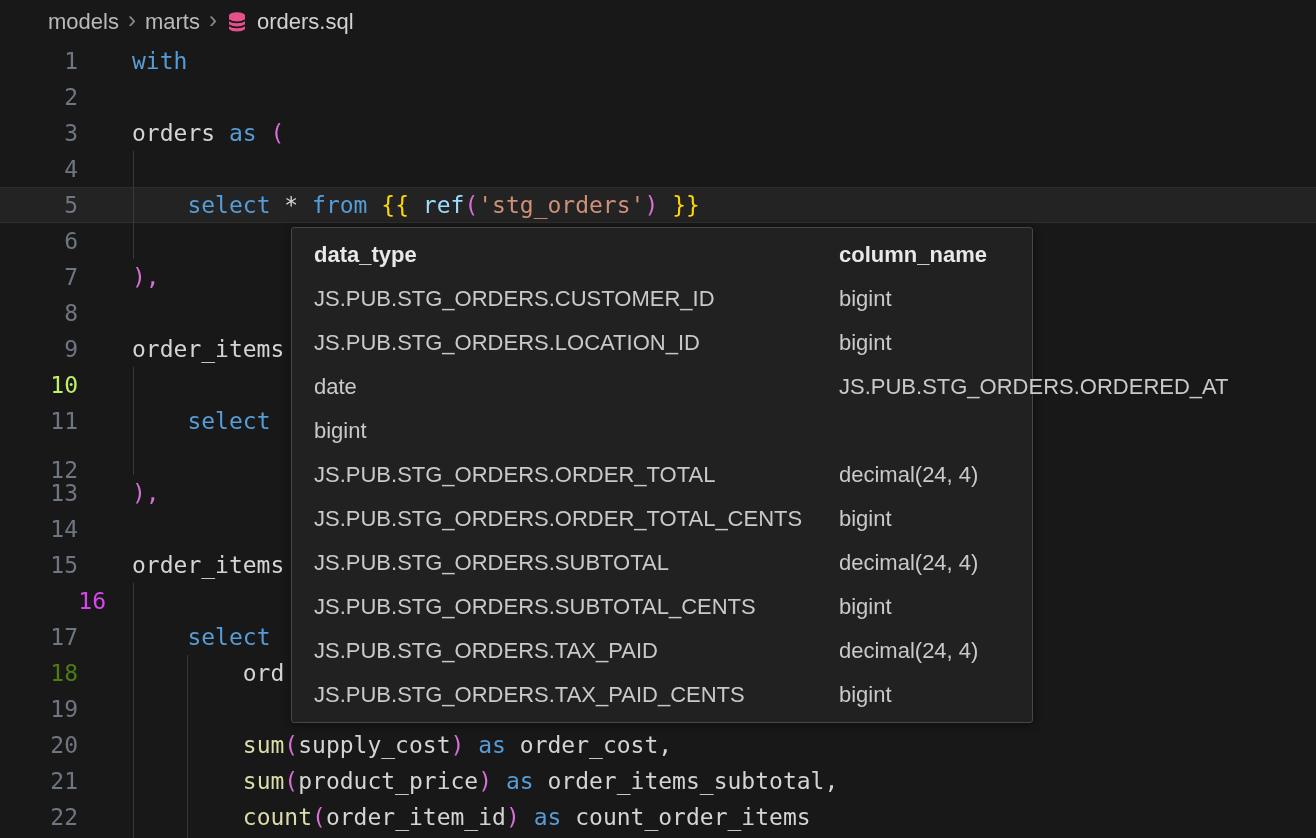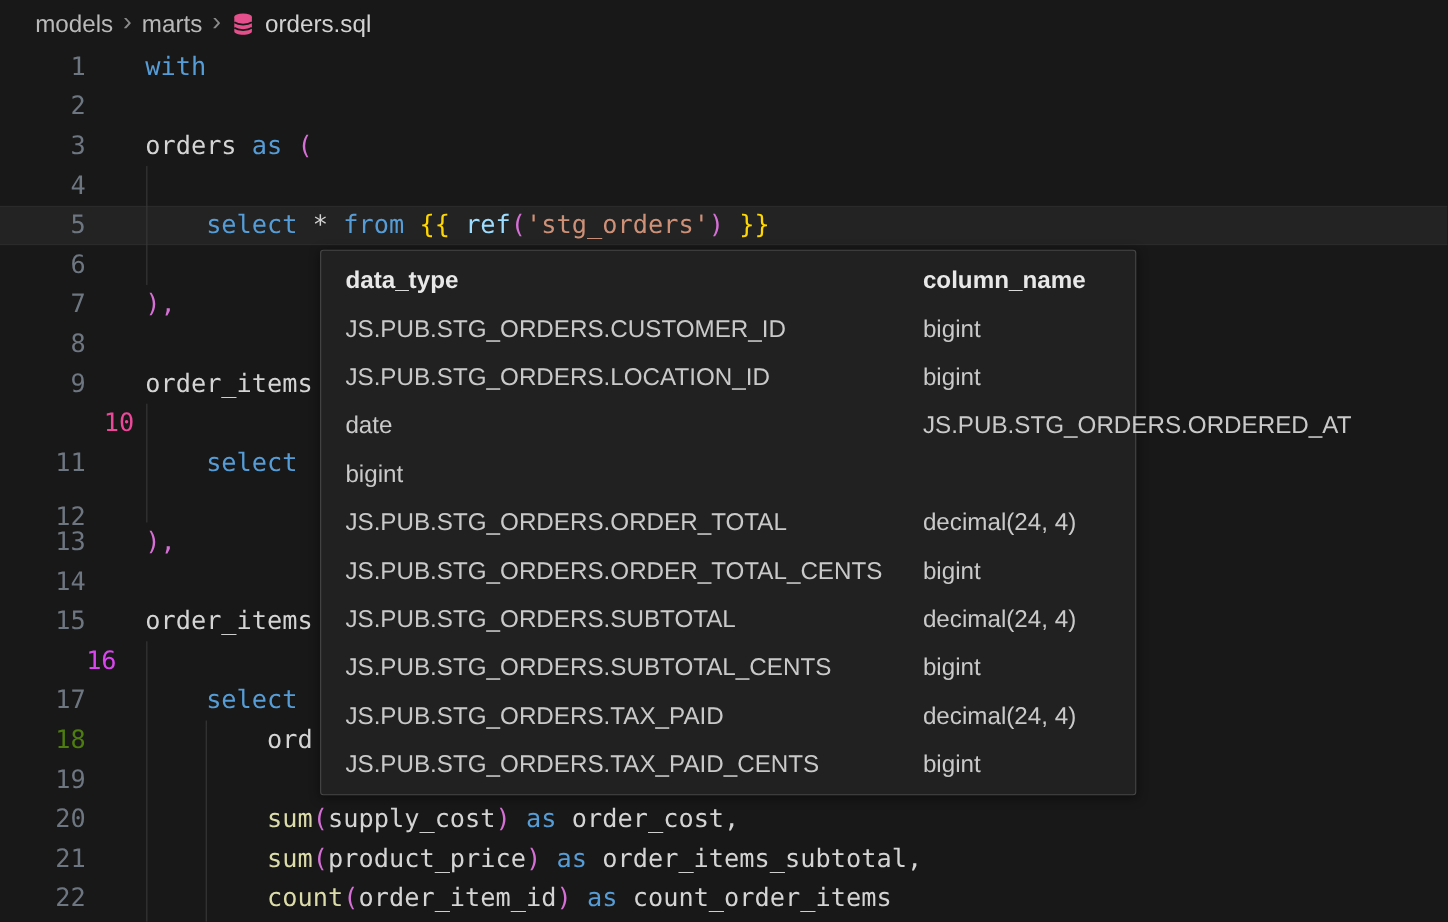--- a/index.html
+++ b/index.html
@@ -9,21 +9,21 @@
     overflow: hidden;
     position: relative;
     font-family: "Liberation Sans", sans-serif;
   }
 
   
   .breadcrumb {
     height: 43px;
     display: flex;
     align-items: center;
-    padding-left: 32px;
+    padding-left: 48px;
     font-size: 22px;
     color: #b9b9b9;
     gap: 9px;
     white-space: nowrap;
   }
   .breadcrumb .sep { color: #8a8a8a; font-size: 24px; margin-top: -3px; }
   .breadcrumb .file { color: #d2d2d2; }
   .dbicon { width: 24px; height: 24px; flex: none; margin: 0 -1px; }
 
   
@@ -84,21 +84,21 @@
   <div>
       <div class="line"><span class="ln" style="color: rgb(110, 118, 129);">1</span><span class="code"><span style="color: rgb(86, 156, 214);">with</span></span></div>
       <div class="line"><span class="ln" style="color: rgb(110, 118, 129);">2</span><span class="code"></span></div>
       <div class="line"><span class="ln" style="color: rgb(110, 118, 129);">3</span><span class="code"><span style="color: rgb(212, 212, 212);">orders </span><span style="color: rgb(86, 156, 214);">as</span><span style="color: rgb(212, 212, 212);"> </span><span style="color: rgb(214, 112, 214);">(</span></span></div>
       <div class="line"><span class="ln" style="color: rgb(110, 118, 129);">4</span><span class="code"></span></div>
       <div class="line current"><span class="ln" style="color: rgb(110, 118, 129);">5</span><span class="code"><span style="color: rgb(212, 212, 212);">    </span><span style="color: rgb(86, 156, 214);">select</span><span style="color: rgb(212, 212, 212);"> * </span><span style="color: rgb(86, 156, 214);">from</span><span style="color: rgb(212, 212, 212);"> </span><span style="color: rgb(255, 215, 0);">{{</span><span style="color: rgb(212, 212, 212);"> </span><span style="color: rgb(156, 220, 254);">ref</span><span style="color: rgb(214, 112, 214);">(</span><span style="color: rgb(206, 145, 120);">'stg_orders'</span><span style="color: rgb(214, 112, 214);">)</span><span style="color: rgb(212, 212, 212);"> </span><span style="color: rgb(255, 215, 0);">}}</span></span></div>
       <div class="line"><span class="ln" style="color: rgb(110, 118, 129);">6</span><span class="code"></span></div>
       <div class="line"><span class="ln" style="color: rgb(110, 118, 129);">7</span><span class="code"><span style="color: rgb(214, 112, 214);">),</span></span></div>
       <div class="line"><span class="ln" style="color: rgb(110, 118, 129);">8</span><span class="code"></span></div>
       <div class="line"><span class="ln" style="color: rgb(110, 118, 129);">9</span><span class="code"><span style="color: rgb(212, 212, 212);">order_items</span></span></div>
-      <div class="line"><span class="ln" style="color: #ec4899; padding-left: 44px;">10</span><span class="code"></span></div>
+      <div class="line"><span class="ln" style="color: #bef264;">10</span><span class="code"></span></div>
       <div class="line"><span class="ln" style="color: rgb(110, 118, 129);">11</span><span class="code"><span style="color: rgb(212, 212, 212);">    </span><span style="color: rgb(86, 156, 214);">select</span></span></div>
       <div class="line"><span class="ln" style="color: rgb(110, 118, 129); margin-top: 13px;">12</span><span class="code"></span></div>
       <div class="line"><span class="ln" style="color: rgb(110, 118, 129);">13</span><span class="code"><span style="color: rgb(214, 112, 214);">),</span></span></div>
       <div class="line"><span class="ln" style="color: rgb(110, 118, 129);">14</span><span class="code"></span></div>
       <div class="line"><span class="ln" style="color: rgb(110, 118, 129);">15</span><span class="code"><span style="color: rgb(212, 212, 212);">order_items</span></span></div>
       <div class="line"><span class="ln" style="color: #d946ef; margin-left: 28px;">16</span><span class="code"></span></div>
       <div class="line"><span class="ln" style="color: rgb(110, 118, 129);">17</span><span class="code"><span style="color: rgb(212, 212, 212);">    </span><span style="color: rgb(86, 156, 214);">select</span></span></div>
       <div class="line"><span class="ln" style="color: #4d7c0f;">18</span><span class="code"><span style="color: rgb(212, 212, 212);">        ord</span></span></div>
       <div class="line"><span class="ln" style="color: rgb(110, 118, 129);">19</span><span class="code"></span></div>
       <div class="line"><span class="ln" style="color: rgb(110, 118, 129);">20</span><span class="code"><span style="color: rgb(212, 212, 212);">        </span><span style="color: rgb(220, 220, 170);">sum</span><span style="color: rgb(214, 112, 214);">(</span><span style="color: rgb(212, 212, 212);">supply_cost</span><span style="color: rgb(214, 112, 214);">)</span><span style="color: rgb(212, 212, 212);"> </span><span style="color: rgb(86, 156, 214);">as</span><span style="color: rgb(212, 212, 212);"> </span><span style="color: rgb(212, 212, 212);">order_cost</span><span style="color: rgb(212, 212, 212);">,</span></span></div>

